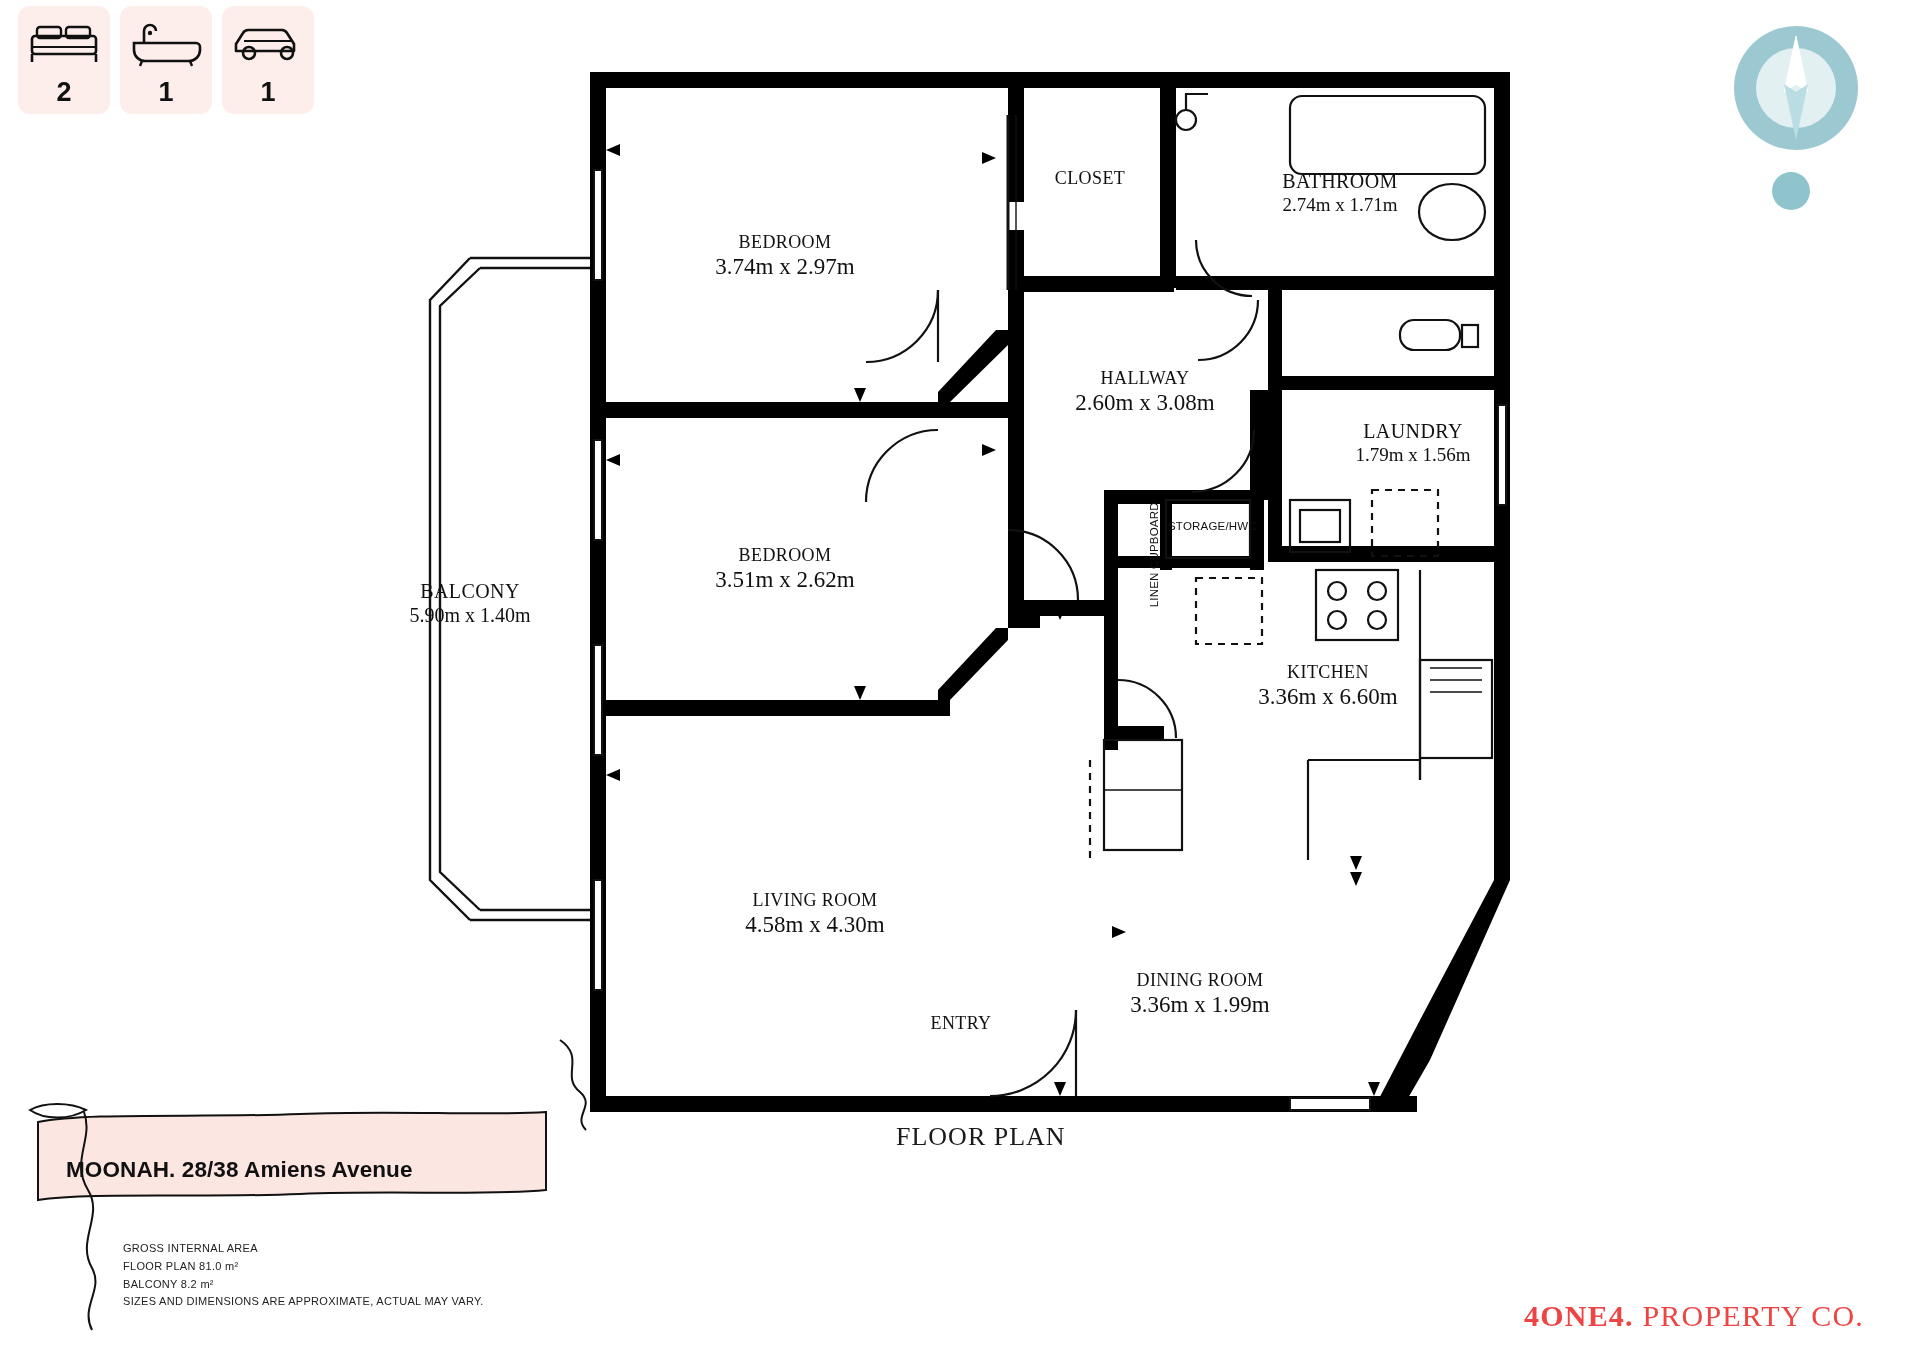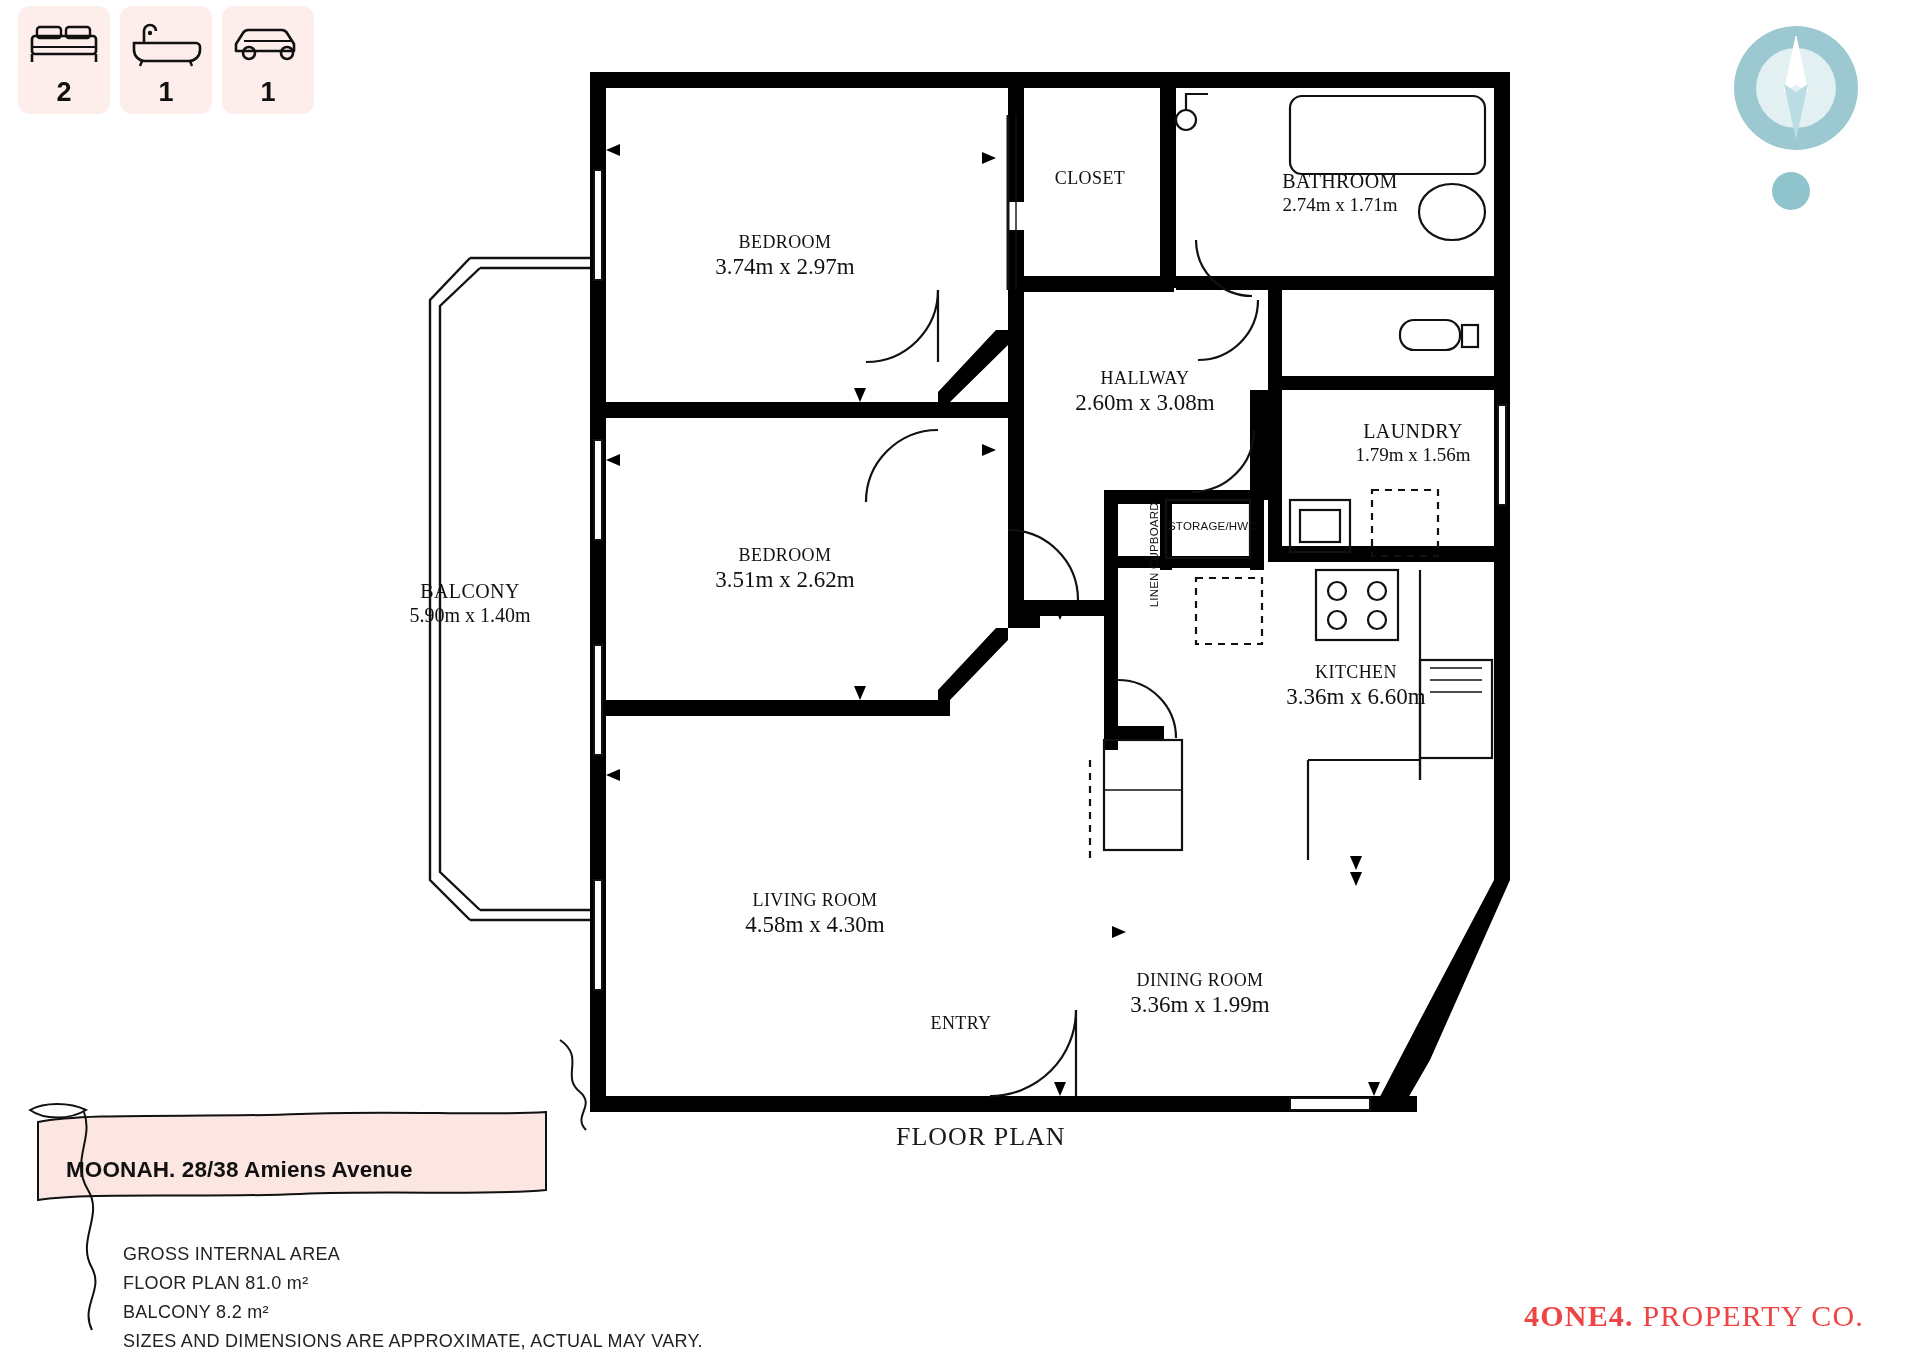--- a/index.html
+++ b/index.html
@@ -120,21 +120,21 @@
     font-family: "Liberation Sans", sans-serif;
     letter-spacing: 0.1px;
     color: #111;
   }
 
   
   .notes {
     position: absolute;
     left: 123px;
     top: 1240px;
-    font-size: 18px;
+    font-size: 11px;
     font-family: "Liberation Sans", sans-serif;
     color: #222;
     line-height: 1.62;
     letter-spacing: 0.3px;
   }
   .notes div { white-space: nowrap; }
 
   
   .brand {
     position: absolute;
@@ -388,21 +388,21 @@
 <div class="lbl small" style="left:1288px; top:420px; width:250px;">
   <div class="rname">LAUNDRY</div>
   <div class="rdim">1.79m x 1.56m</div>
 </div>
 
 <div class="lbl" style="left:610px; top:545px; width:350px;">
   <div class="rname">BEDROOM</div>
   <div class="rdim">3.51m x 2.62m</div>
 </div>
 
-<div class="lbl" style="left:1196px; top:662px; width:320px;">
+<div class="lbl" style="left:1168px; top:662px; width:320px;">
   <div class="rname">KITCHEN</div>
   <div class="rdim">3.36m x 6.60m</div>
 </div>
 
 <div class="lbl" style="left:640px; top:890px; width:350px;">
   <div class="rname">LIVING ROOM</div>
   <div class="rdim">4.58m x 4.30m</div>
 </div>
 
 <div class="lbl" style="left:1020px; top:970px; width:360px;">

